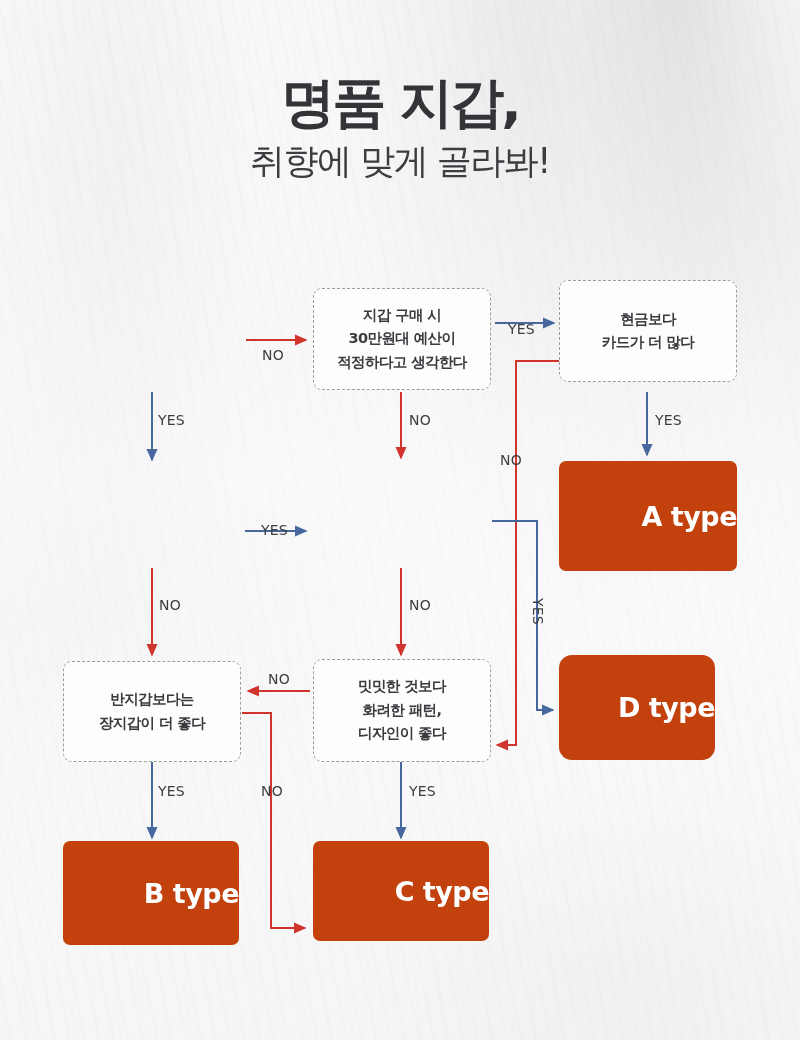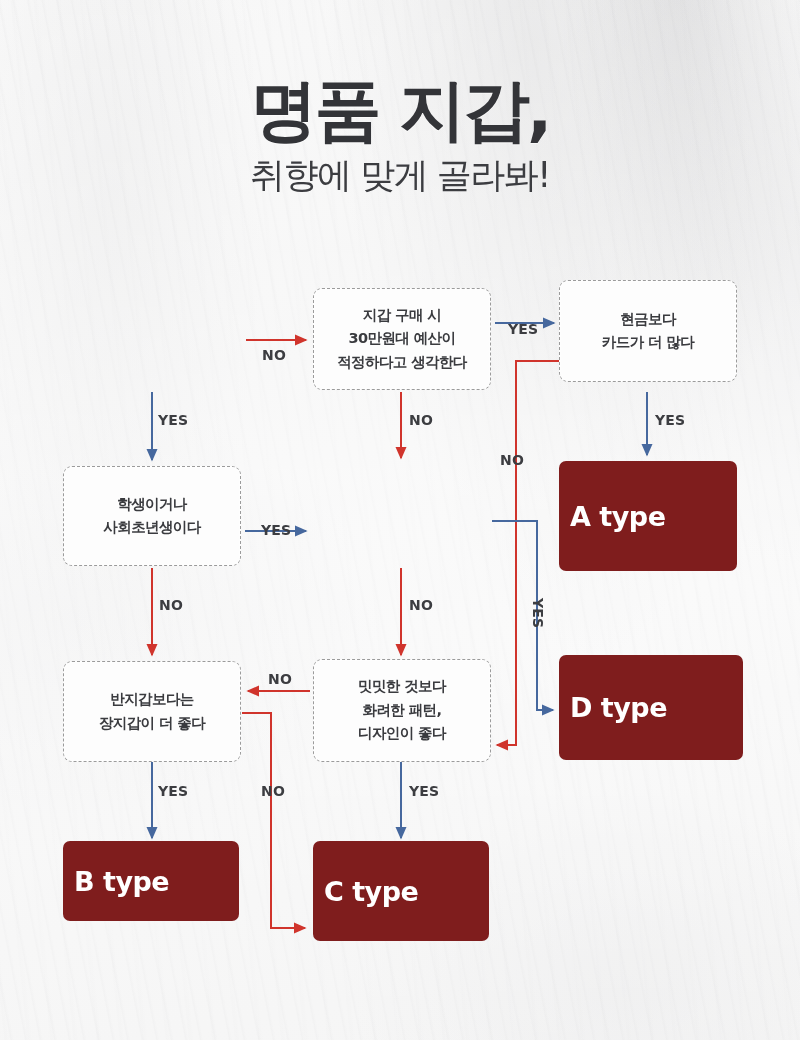--- a/index.html
+++ b/index.html
@@ -78,21 +78,21 @@
   .header {
     position: absolute;
     left: 0;
     top: 74px;
     width: 800px;
     text-align: center;
     z-index: 5;
   }
   .title-main {
     font-family: "DejaVu Sans", "Liberation Sans", sans-serif;
-    font-size: 67px;
+    font-size: 54px;
     font-weight: 700;
     color: #333438;
     letter-spacing: -3px;
     line-height: 1.08;
     margin: 0;
     text-shadow: 0 1px 0 rgba(255,255,255,.6);
   }
   .title-sub {
     font-family: "DejaVu Sans", "Liberation Sans", sans-serif;
     font-size: 35px;
@@ -144,42 +144,42 @@
     line-height: 1.62;
     letter-spacing: -0.6px;
     white-space: pre-line;
     padding: 0 6px;
   }
 
   
   .result {
     position: absolute;
     box-sizing: border-box;
-    background: #7f1d1d;
+    background: #c2410c;
     border-radius: 7px;
     display: flex;
     align-items: center;
-    justify-content: flex-start;
+    justify-content: flex-end;
     z-index: 3;
     padding-left: 11px;
   }
   .result-text {
     font-family: "DejaVu Sans", "Liberation Sans", sans-serif;
     font-size: 27px;
     font-weight: 700;
     color: #ffffff;
     letter-spacing: -0.5px;
   }
 
   
   .edge-label {
     position: absolute;
     font-family: "DejaVu Sans", "Liberation Sans", sans-serif;
     font-size: 14px;
-    font-weight: 700;
+    font-weight: 400;
     color: #3c3d41;
     letter-spacing: .2px;
     z-index: 3;
     white-space: nowrap;
   }
   .edge-label.vertical {
     writing-mode: vertical-rl;
     text-orientation: mixed;
   }
 </style>
@@ -248,46 +248,42 @@
       <span class="node-text">지갑 구매 시
 30만원대 예산이
 적정하다고 생각한다</span>
     </div>
 
     <div class="node" style="left:559px; top:280px; width:178px; height:102px;">
       <span class="node-text">현금보다
 카드가 더 많다</span>
     </div>
 
-    <div class="node" style="left:63px;  top:466px; width:178px; height:100px;">
-      <span class="node-text">학생이거나
-사회초년생이다</span>
-    </div>
 
 
     <div class="result" style="left:559px; top:461px; width:178px; height:110px;">
       <span class="result-text">A type</span>
     </div>
 
     <div class="node" style="left:63px;  top:661px; width:178px; height:101px;">
       <span class="node-text">반지갑보다는
 장지갑이 더 좋다</span>
     </div>
 
     <div class="node" style="left:313px; top:659px; width:178px; height:103px;align-items:center;">
       <span class="node-text">밋밋한 것보다
 화려한 패턴,
 디자인이 좋다</span>
     </div>
 
-    <div class="result" style="left:559px; top:655px; width:184px; height:105px;">
+    <div class="result" style="left:559px; top:655px; width:156px; height:105px;border-radius:13px;">
       <span class="result-text">D type</span>
     </div>
 
-    <div class="result" style="left:63px;  top:841px; width:176px; height:80px;">
+    <div class="result" style="left:63px;  top:841px; width:176px; height:104px;">
       <span class="result-text">B type</span>
     </div>
 
     <div class="result" style="left:313px; top:841px; width:176px; height:100px;">
       <span class="result-text">C type</span>
     </div>
 
     <div class="edge-label" style="left:262px; top:347px;">NO</div>
     <div class="edge-label" style="left:158px; top:412px;">YES</div>
     <div class="edge-label" style="left:508px; top:321px;">YES</div>

